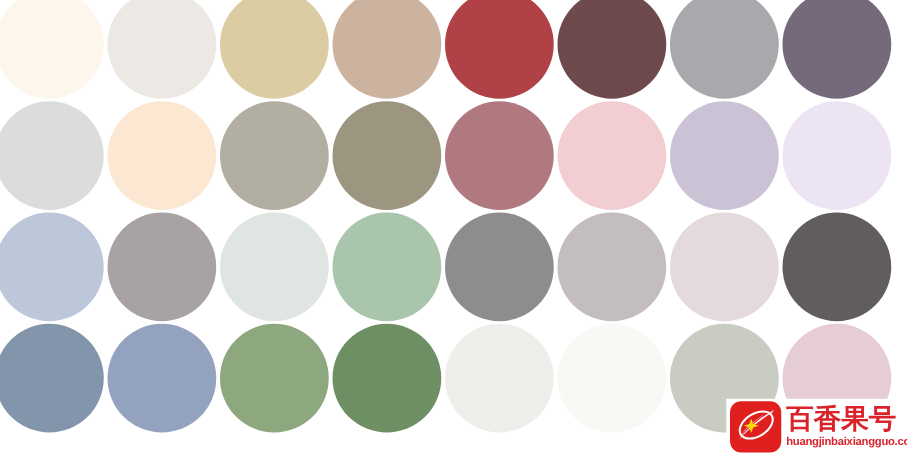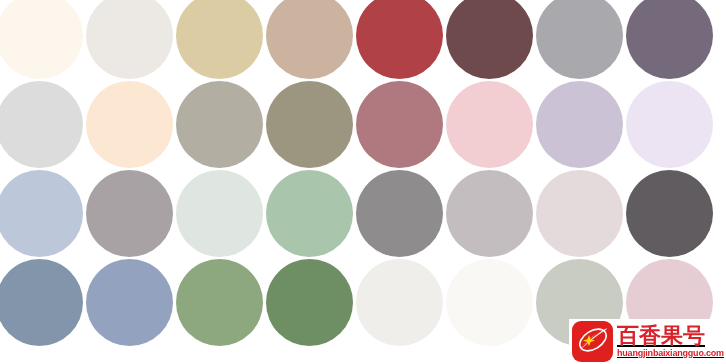--- a/index.html
+++ b/index.html
@@ -25,30 +25,29 @@
     width: 726px;
     height: 364px;
   }
   .swatch {
     position: absolute;
     border-radius: 50%;
   }
   
   #watermark {
     position: absolute;
-    right: 16px;
+    right: 4px;
     bottom: 0px;
     width: 141px;
     height: 45px;
     background: #ffffff;
     display: flex;
     align-items: center;
     padding-left: 3px;
     box-sizing: border-box;
-    text-decoration: underline;
   }
   #watermark .wm-logo {
     width: 41px;
     height: 41px;
     flex: 0 0 41px;
     border-radius: 9px;
     background: #e01f1f;
     position: relative;
     overflow: hidden;
   }

